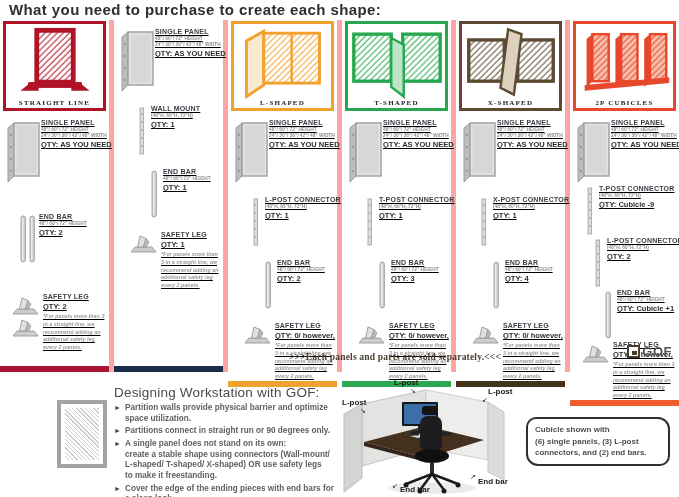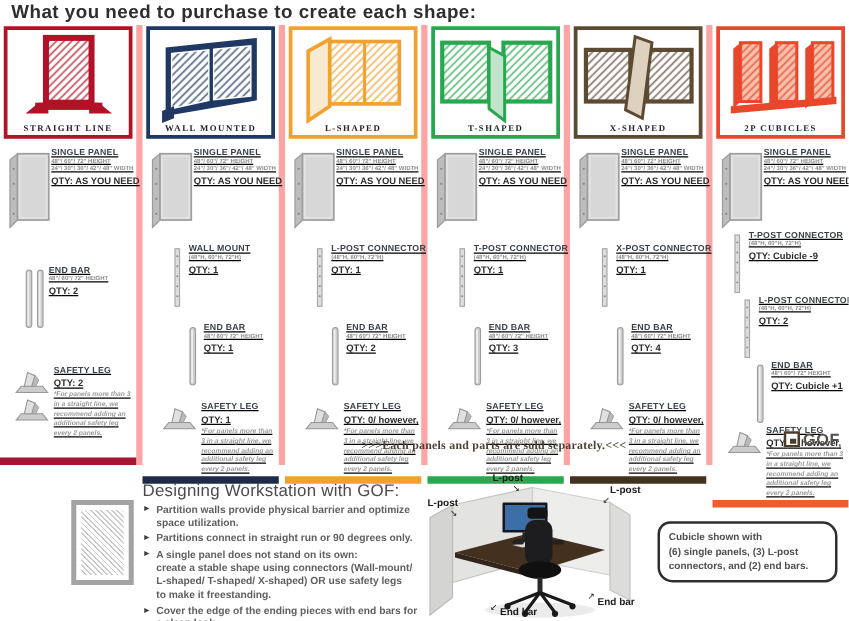--- a/index.html
+++ b/index.html
@@ -140,37 +140,20 @@
         <div class="p-name">SAFETY LEG</div>
 
         <div class="p-qty">QTY: 2</div>
         <div class="p-note">*For panels more than 3 in a straight line, we recommend adding an additional safety leg every 2 panels.</div>
       </div>
           </div>
         </div>
     <div class="colorbar" style="background:#a81534"></div>
       </div>
       <div class="column">
-        <div class="shape-box" style="border-color:#1f3864">
-      <div class="shape-icon">
-            <svg width="96" height="74" viewBox="0 0 100 76">
-              <defs>
-                <pattern id="p1" width="4.5" height="4.5" patternUnits="userSpaceOnUse" patternTransform="rotate(45)">
-                  <rect width="4.5" height="4.5" fill="#fff"></rect>
-                  <line x1="2" y1="0" x2="2" y2="4.5" stroke="#1f3864" stroke-width="1.4" opacity="0.75"></line>
-                </pattern>
-              </defs>
-              <polygon points="12,13 88,5 88,57 12,70" fill="#1f3864"></polygon>
-              <polygon points="17,18 48,15 48,57 17,64" fill="url(#p1)" stroke="#fff" stroke-width="1.2"></polygon>
-              <polygon points="52,14.5 83,11.5 83,53.5 52,56.5" fill="url(#p1)" stroke="#fff" stroke-width="1.2"></polygon>
-              <polygon points="9,66 19,62 19,72 9,76" fill="#1f3864"></polygon>
-            </svg>
-          </div>
-      <div class="shape-label">WALL MOUNTED</div>
-    </div>
     <div class="parts" style="gap:13px">
           <div class="part" style="margin-left: 0px;">
             <div class="p-icon" style="width:36px">
               <svg width="36" height="62" viewBox="0 0 36 62">
                 <polygon points="3,7 9,2 9,55 3,61" fill="#bdbdbd" stroke="#9b9b9b" stroke-width="1"></polygon>
                 <rect x="9" y="2" width="25" height="53" fill="#e2e2e2" stroke="#9e9e9e" stroke-width="1.4"></rect>
                 <rect x="11.5" y="4.5" width="20" height="48" fill="#d7d7d7"></rect>
                 <circle cx="6" cy="14" r="0.9" fill="#888"></circle>
                 <circle cx="6" cy="26" r="0.9" fill="#888"></circle>
                 <circle cx="6" cy="38" r="0.9" fill="#888"></circle>

